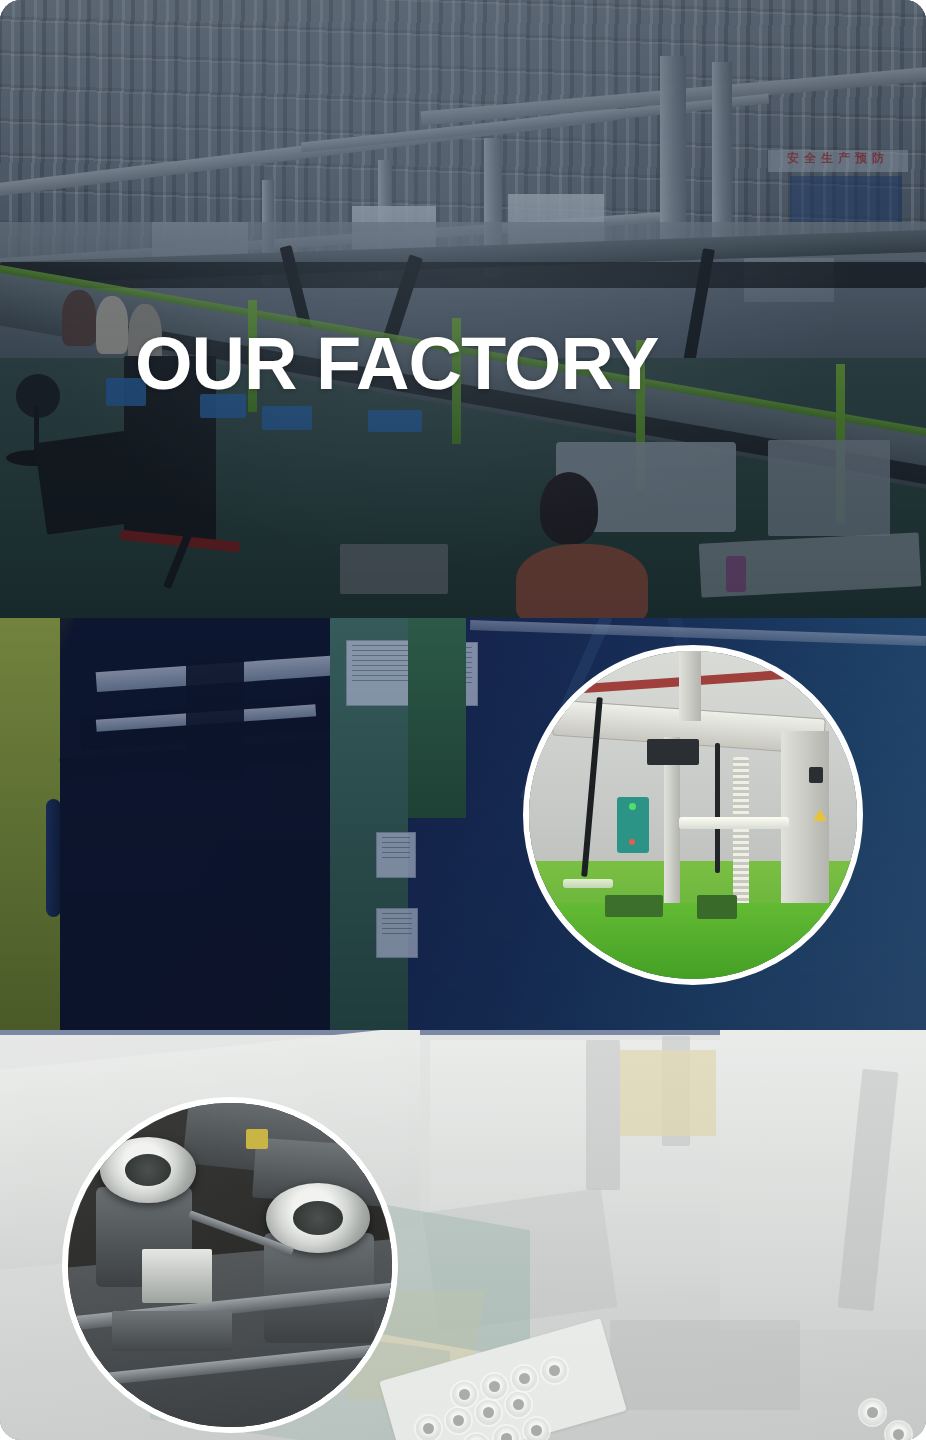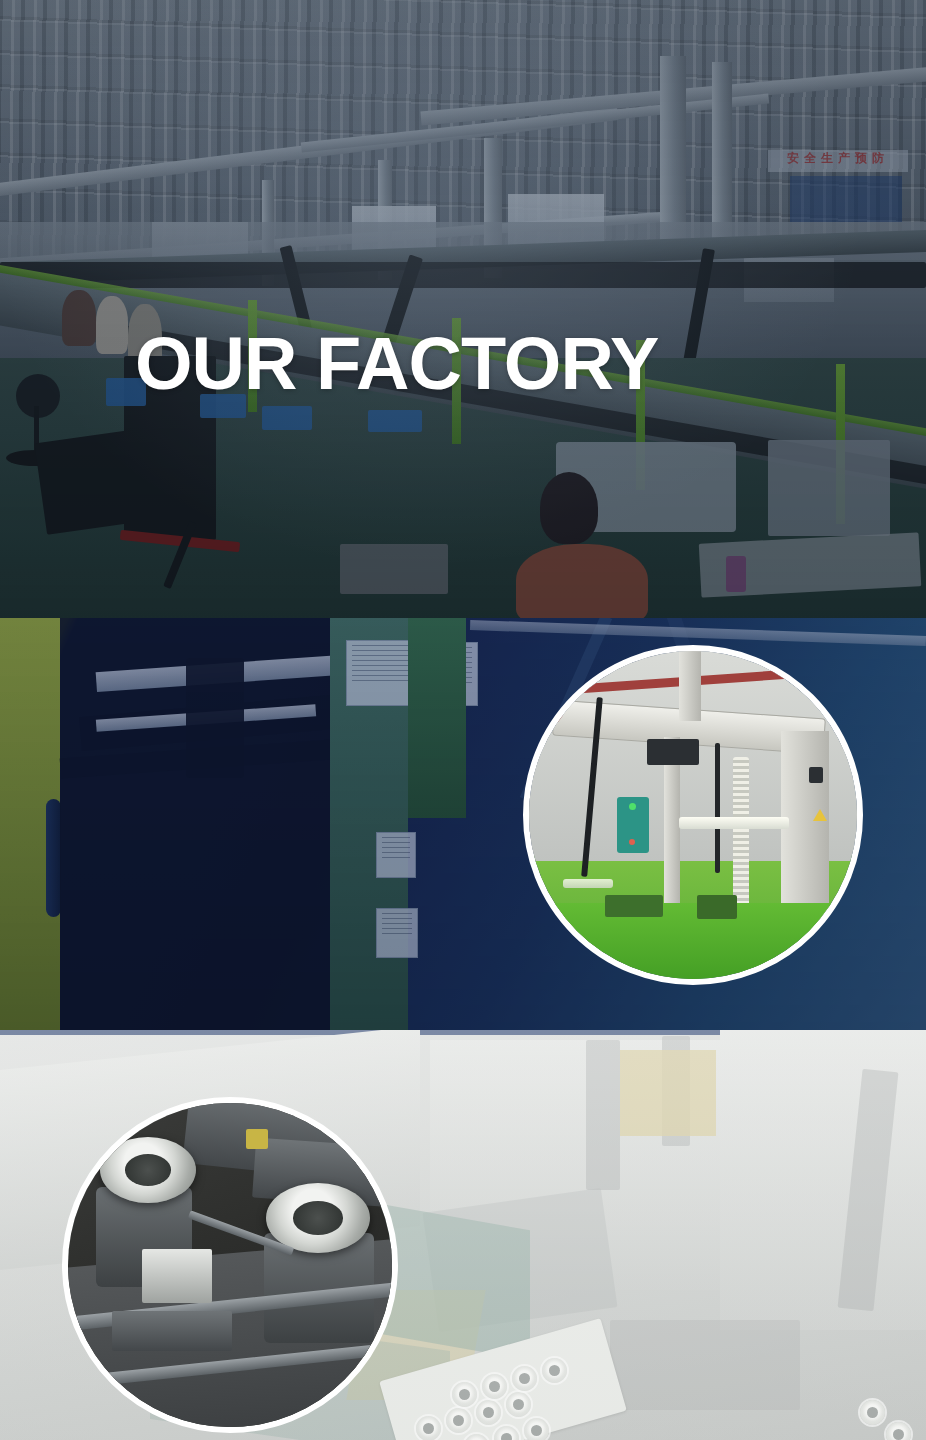--- a/index.html
+++ b/index.html
@@ -1,17 +1,17 @@
 <!DOCTYPE html>
 <html><head>
 <meta charset="utf-8">
 <style>
   html,body{margin:0;padding:0;background:#fff;}
   body{font-family:"Liberation Sans",sans-serif;}
-  #page{position:relative;width:926px;height:1440px;overflow:hidden;background:#2b3440;}
+  #page{position:relative;width:926px;height:1440px;overflow:hidden;background:#2b3440;border-radius:21px;}
 
   
   .panel{position:absolute;left:0;width:926px;overflow:hidden;}
   .scene{position:absolute;inset:0;overflow:hidden;}
 
   
   #panel-1{top:0;height:618px;background:#40515f;}
   .p1-ceiling{position:absolute;left:-4%;top:-2%;width:108%;height:44%;
     background:
       linear-gradient(177deg,#9aa6b0 0%,#8b98a4 22%,#7e8b98 48%,#6c7a88 78%,#5d6b79 100%);

